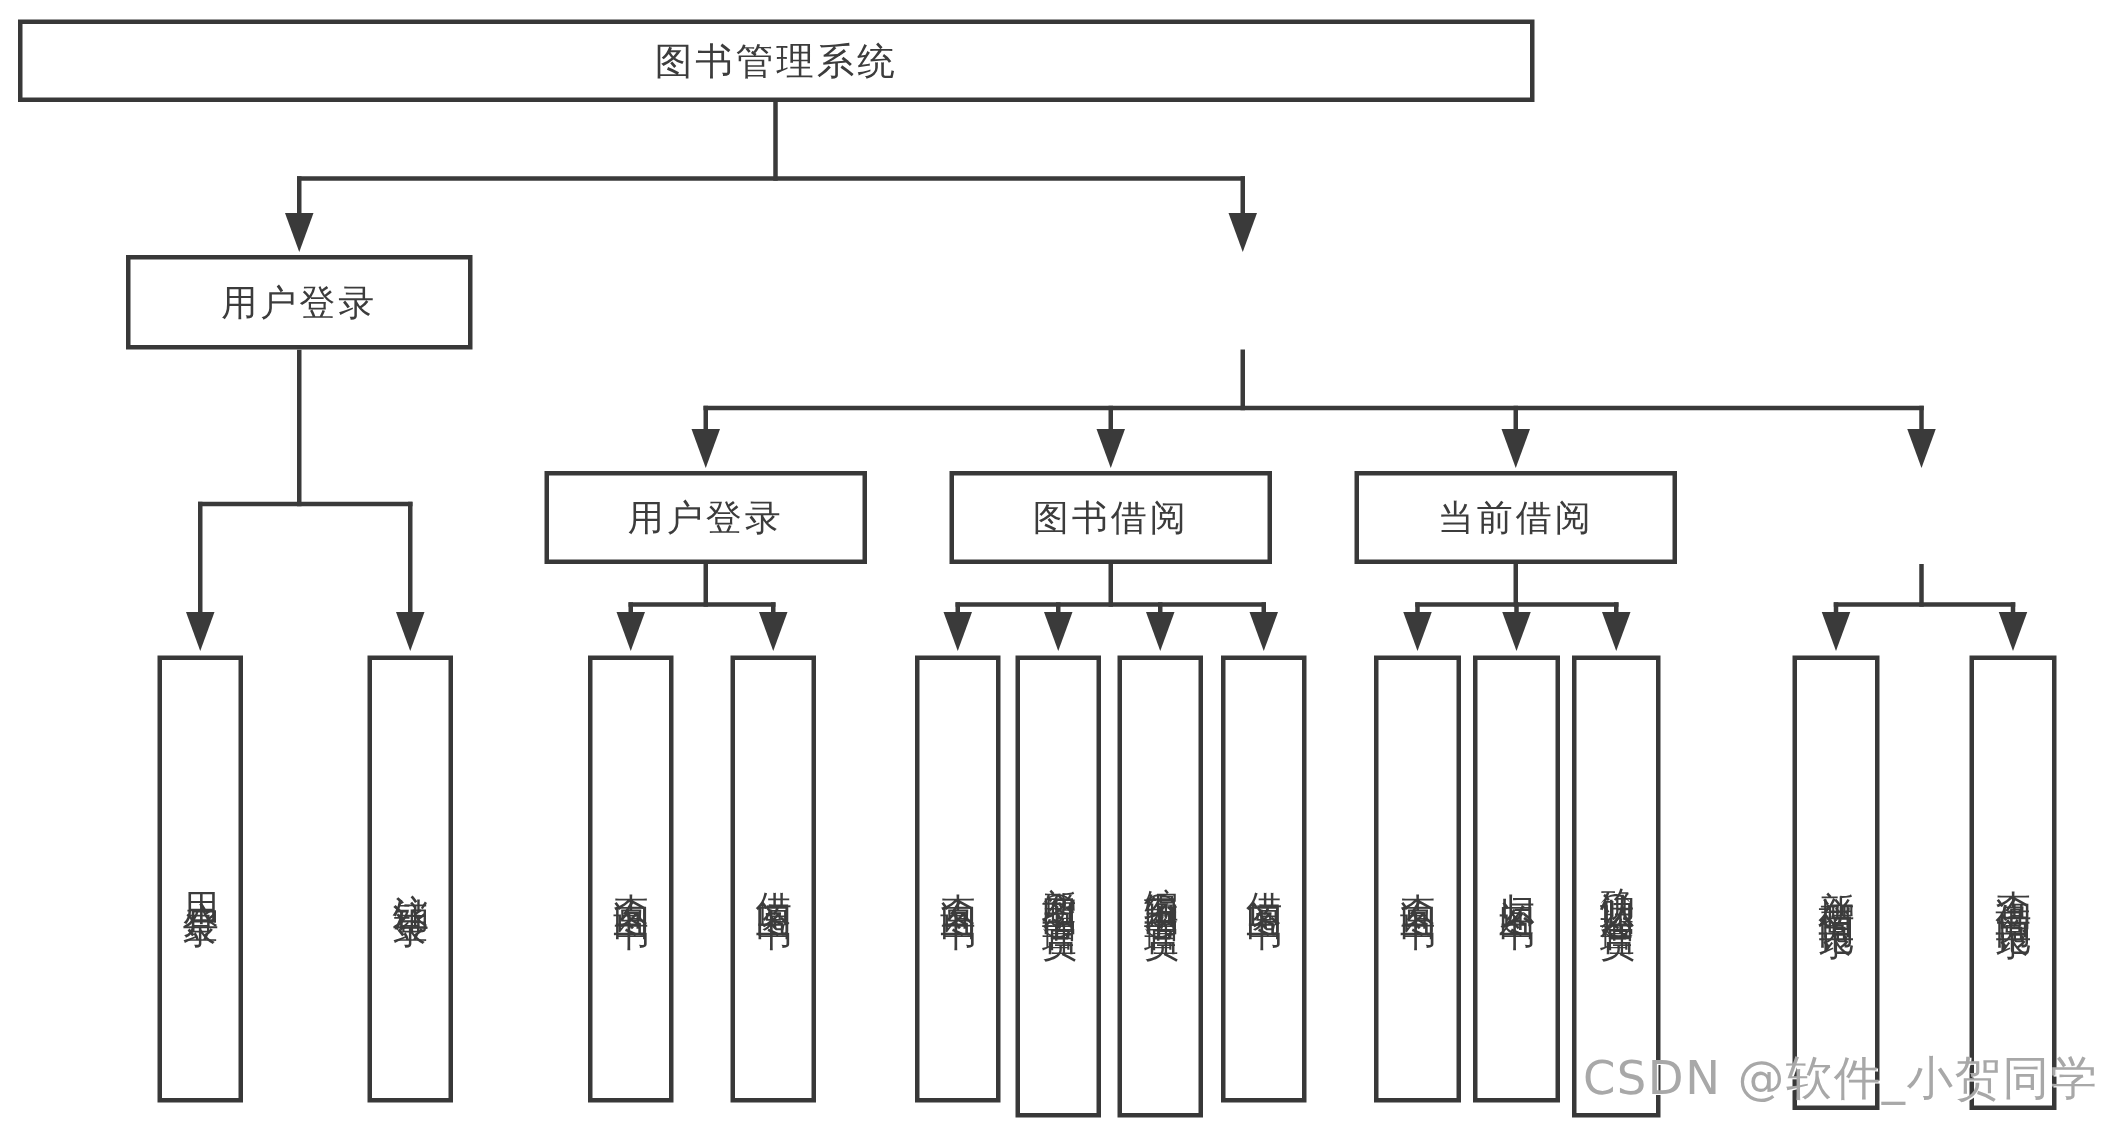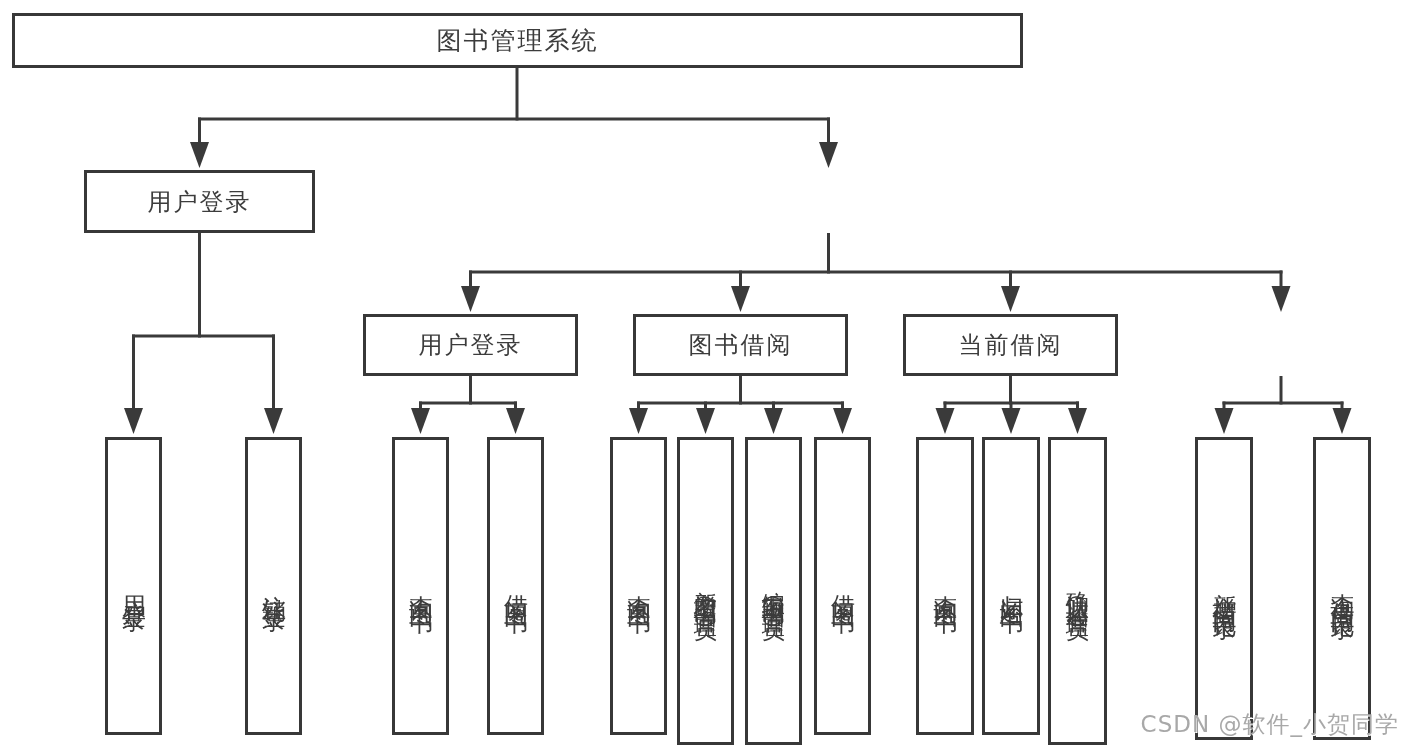--- a/index.html
+++ b/index.html
@@ -52,21 +52,21 @@
   }
   .box.v.long span{
     font-size:23px;
     letter-spacing:4px;
     line-height:1.15;
   }
   .watermark{
     position:absolute;
     right:6px;
     bottom:7px;
-    font-size:23px;
+    font-size:31px;
     color:var(--watermark);
     text-shadow:1px 1px 0 #fff;
     letter-spacing:1px;
     white-space:nowrap;
     z-index:5;
   }
 </style>
 </head>
 <body>
 

